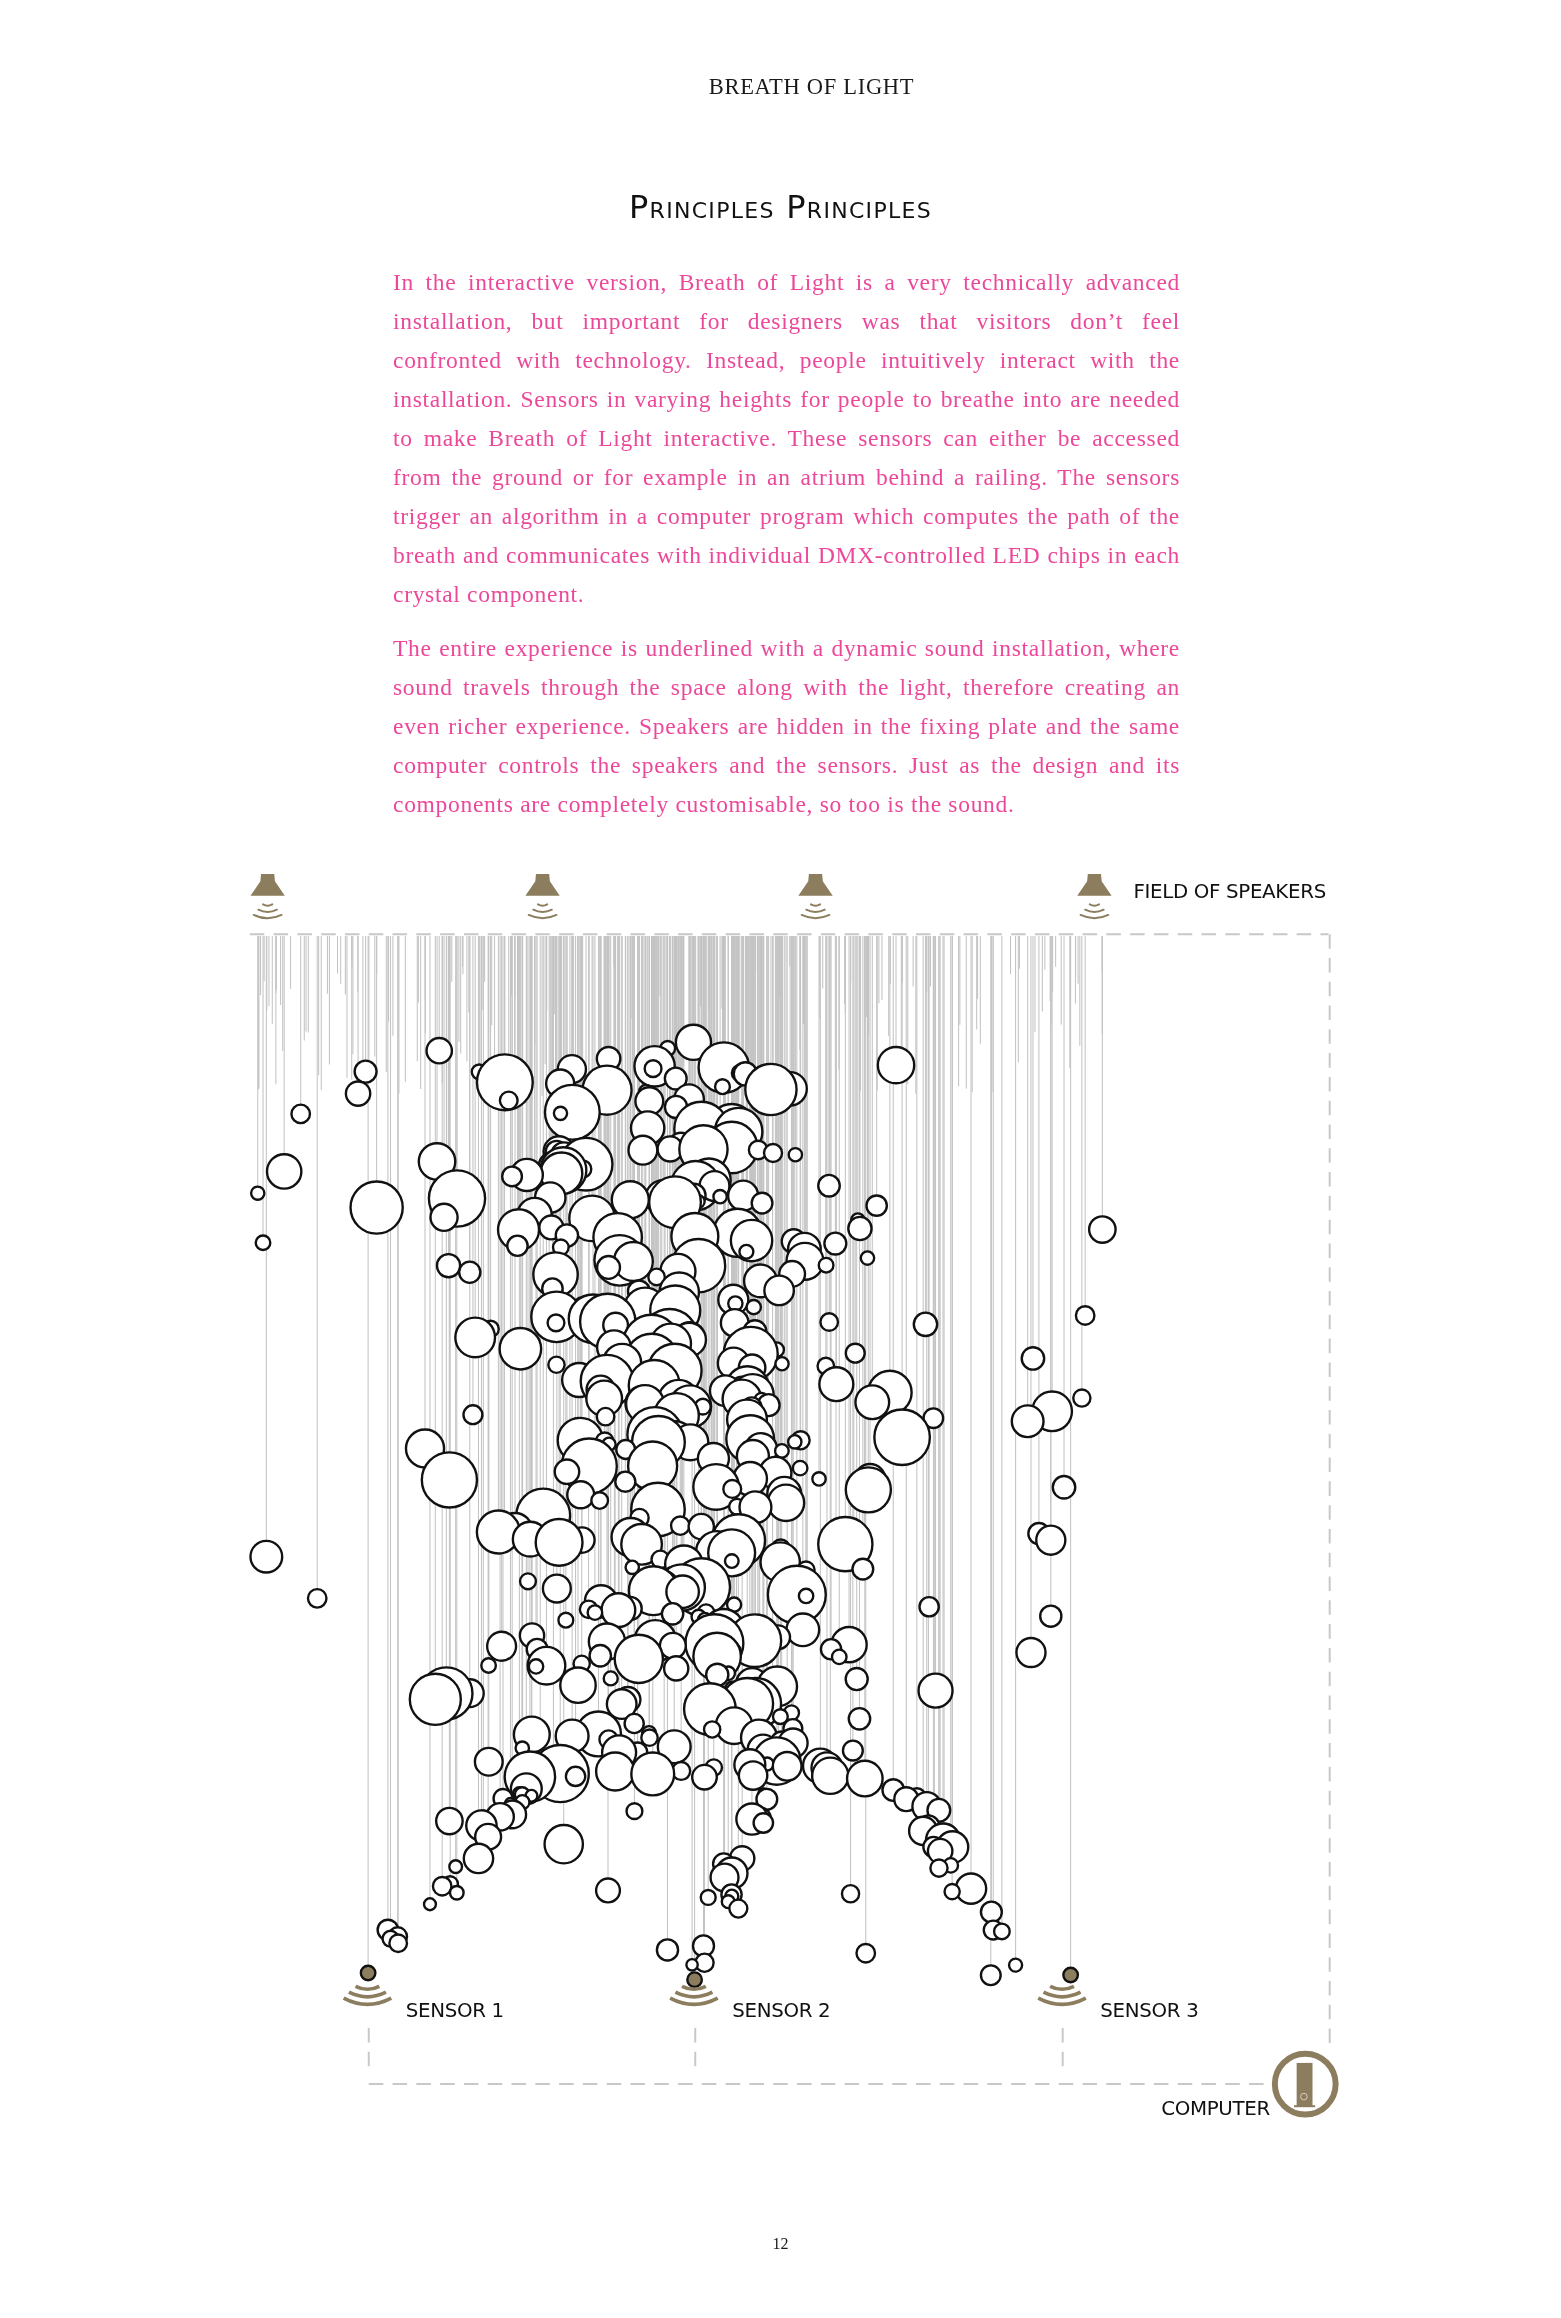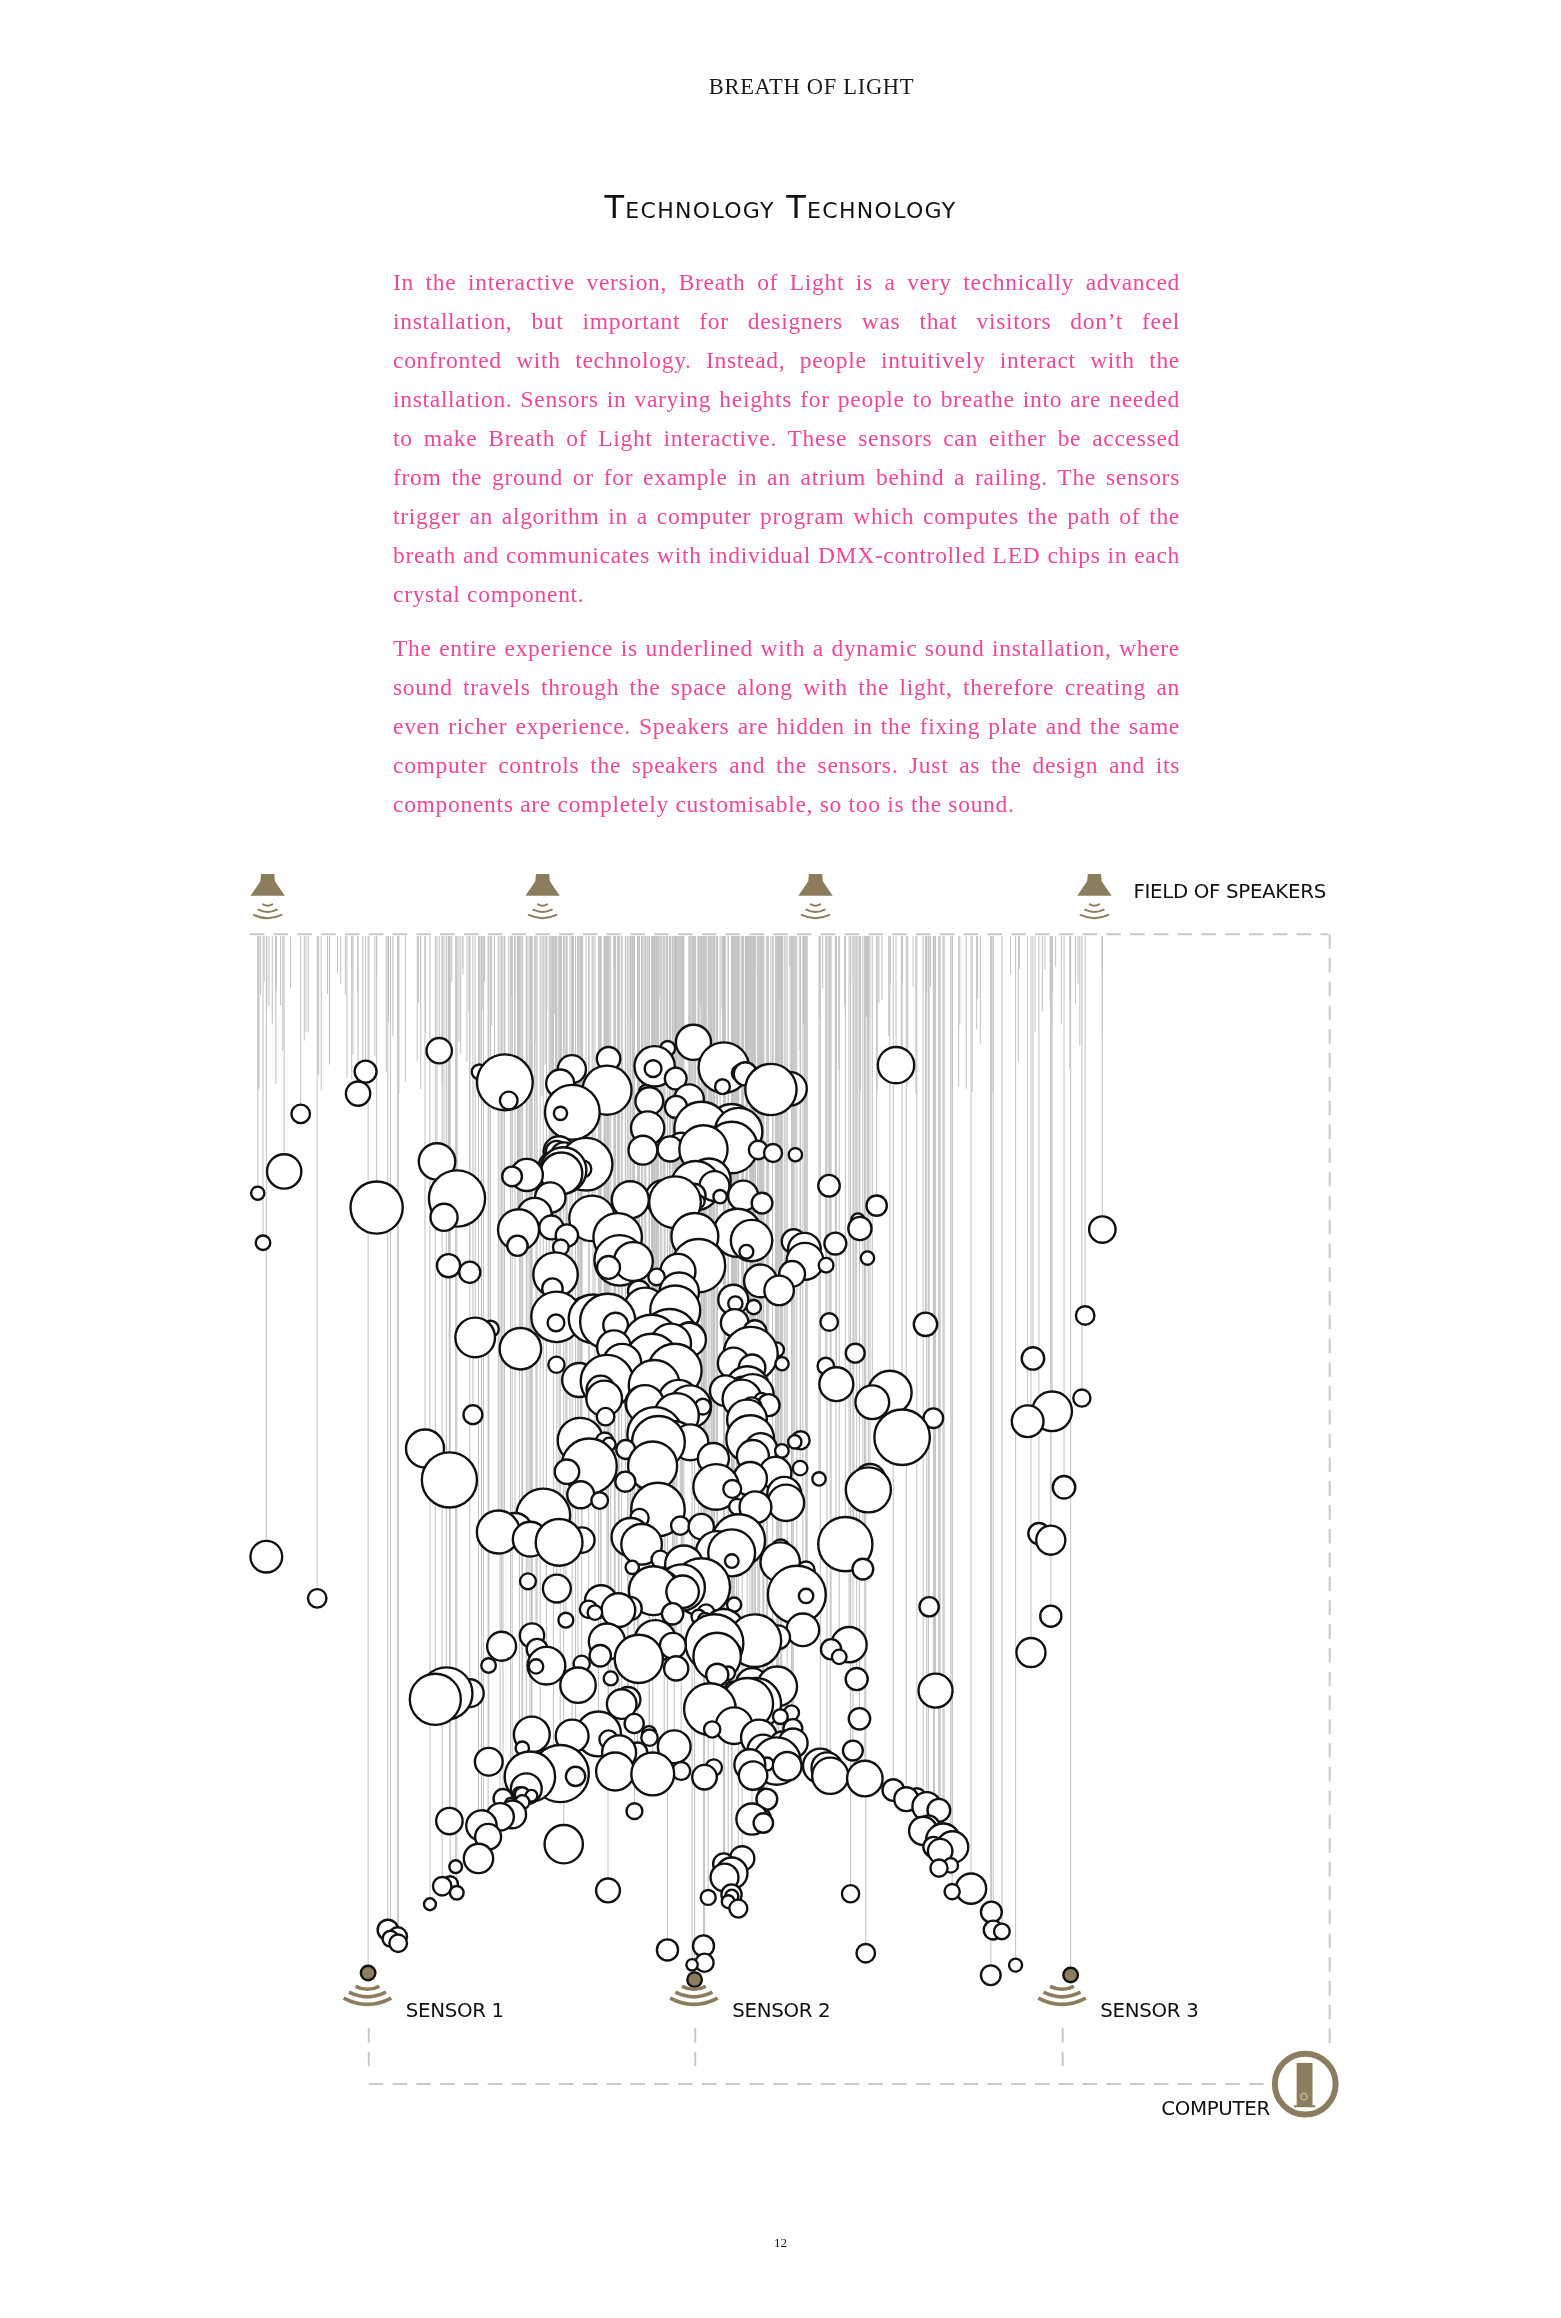--- a/index.html
+++ b/index.html
@@ -18,28 +18,28 @@
     font-family:"Liberation Serif", serif; font-size:23.5px; line-height:39px; color:#ec4899;
     text-align:justify; letter-spacing:0.7px;
   }
   .body-text p { margin:0 0 14.5px 0; }
   #diagram { position:absolute; left:0; top:0; width:1561px; height:2319px; }
   .diag-label {
     font-family:"DejaVu Sans", sans-serif; font-size:30px; fill:#111; letter-spacing:-0.5px;
   }
   .folio {
     position:absolute; left:0; width:1561px; top:2235px; text-align:center;
-    font-family:"Liberation Serif", serif; font-size:13px; color:#1a1a1a;
+    font-family:"Liberation Serif", serif; font-size:16px; color:#1a1a1a;
   }
 </style>
 </head>
 <body>
 
 <div class="running-head">BREATH OF LIGHT</div>
-<h1 class="page-title">Technology Technology</h1>
+<h1 class="page-title">Principles Principles</h1>
 
 <div class="body-text">
   <p>In the interactive version, Breath of Light is a very technically advanced installation, but important for designers was that visitors don’t feel confronted with technology. Instead, people intuitively interact with the installation. Sensors in varying heights for people to breathe into are needed to make Breath of Light interactive. These sensors can either be accessed from the ground or for example in an atrium behind a railing. The sensors trigger an algorithm in a computer program which computes the path of the breath and communicates with individual DMX-controlled LED chips in each crystal component.</p>
   <p>The entire experience is underlined with a dynamic sound installation, where sound travels through the space along with the light, therefore creating an even richer experience. Speakers are hidden in the fixing plate and the same computer controls the speakers and the sensors.  Just as the design and its components are completely customisable, so too is the sound.</p>
 </div>
 
 <svg id="diagram" xmlns="http://www.w3.org/2000/svg" width="1561" height="2319" viewBox="0 0 2362 3508">
 
   <g stroke="#c8c8c8" stroke-width="3" fill="none" stroke-dasharray="22 14">
     <line x1="378" y1="1413" x2="2010" y2="1413"></line>

